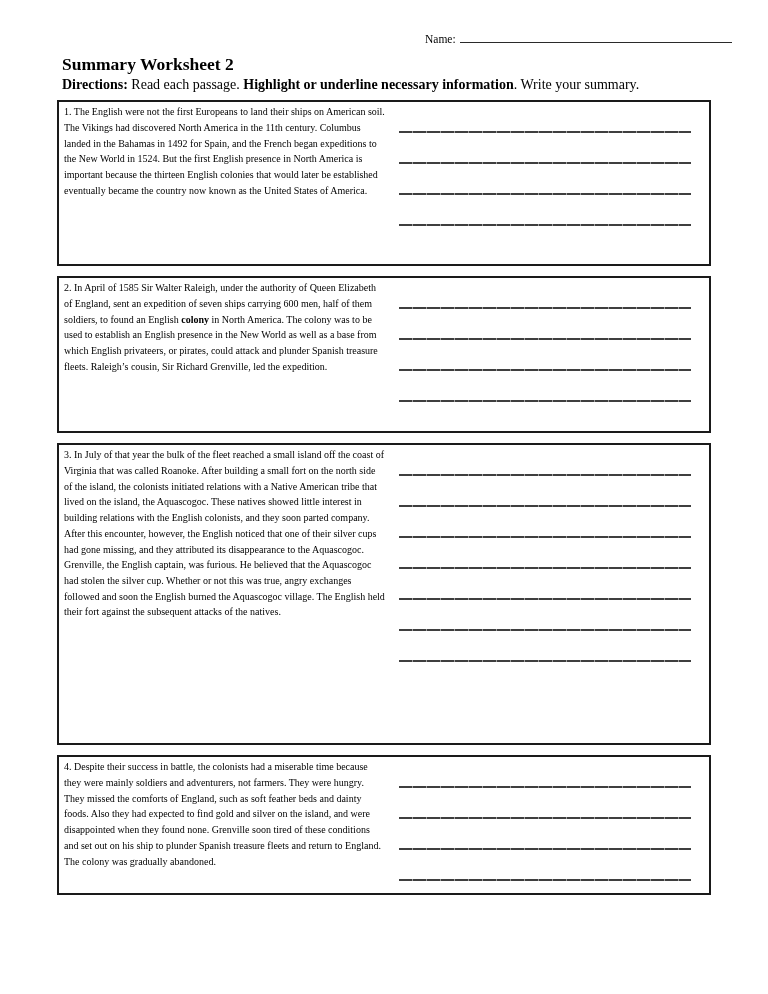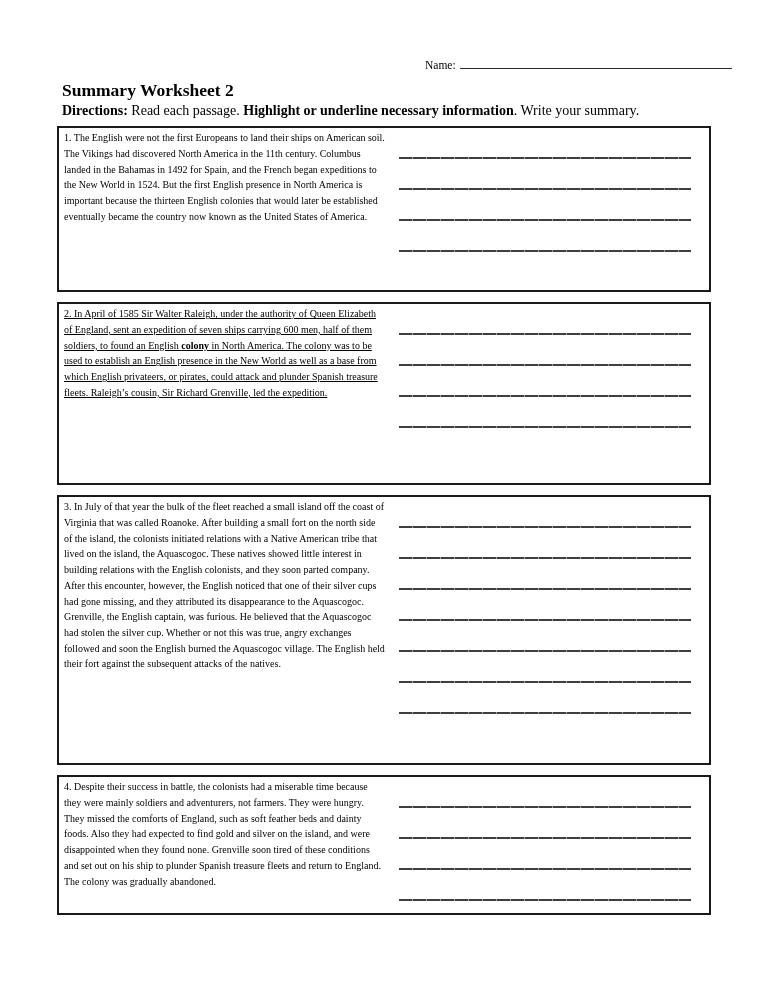--- a/index.html
+++ b/index.html
@@ -8,21 +8,21 @@
     background: #ffffff;
   }
   .page {
     position: relative;
     width: 768px;
     height: 994px;
     background: #ffffff;
     font-family: "Liberation Serif", "DejaVu Serif", serif;
     color: #000000;
     box-sizing: border-box;
-    padding: 56px 57px 0 57px;
+    padding: 30px 57px 0 57px;
     overflow: hidden;
   }
   .name-row {
     margin-left: 368px;
     height: 18px;
     font-size: 11.5px;
     white-space: nowrap;
   }
   .name-line {
     display: inline-block;
@@ -45,22 +45,22 @@
   }
   .box {
     box-sizing: border-box;
     border: 2px solid #1a1a1a;
     width: 654px;
     display: flex;
     margin-bottom: 10px;
     background: #ffffff;
   }
   .box1 { height: 166px; }
-  .box2 { height: 183px; text-decoration: underline; }
-  .box3 { height: 270px; }
+  .box2 { height: 157px; }
+  .box3 { height: 302px; }
   .box4 { height: 140px; }
   .passage-text {
     box-sizing: border-box;
     width: 327px;
     padding: 2px 0 0 5px;
     font-size: 10px;
     line-height: 15.7px;
     flex: 0 0 auto;
   }
   .write-col {

